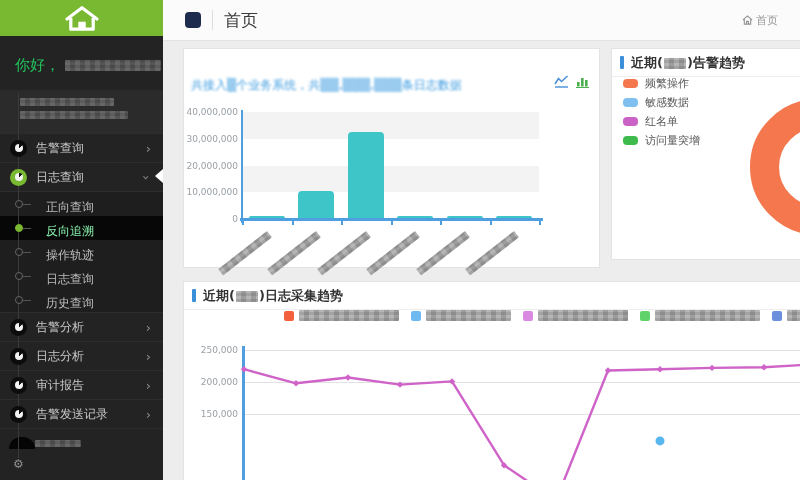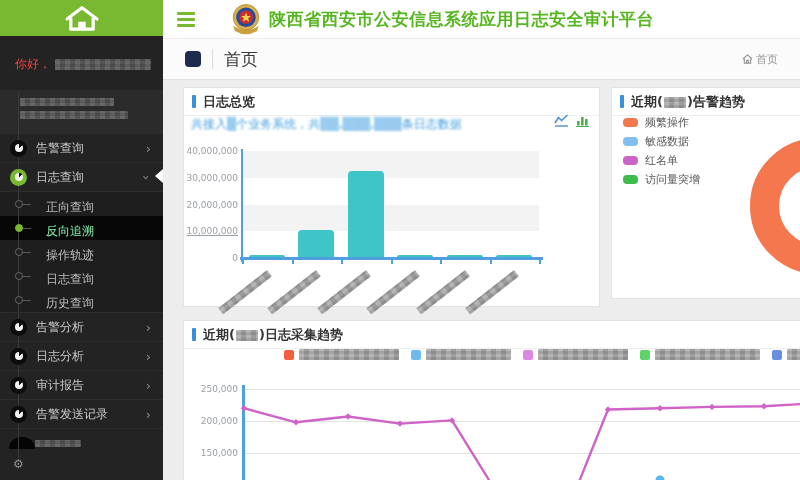--- a/index.html
+++ b/index.html
@@ -2,21 +2,21 @@
 <html><head>
 <meta charset="utf-8">
 <style>
   html,body{margin:0;padding:0;}
   body{font-family:"DejaVu Sans","Liberation Sans",sans-serif;}
   #app{position:relative;width:800px;height:480px;overflow:hidden;background:#ededed;}
 
   
   .sidebar{position:absolute;left:0;top:0;width:163px;height:480px;background:#232323;z-index:5;}
   .logo{height:36px;background:#79b831;display:flex;align-items:center;justify-content:center;cursor:pointer;}
-  .greeting{height:54px;box-sizing:border-box;padding:20px 0 0 15px;color:#ef4444;font-size:12px;white-space:nowrap;}
+  .greeting{height:54px;box-sizing:border-box;padding:20px 0 0 15px;color:#22c55e;font-size:15px;white-space:nowrap;}
   .infobox{height:43px;box-sizing:border-box;background:#2b2b2b;padding:8px 0 0 20px;}
   .mosaic{display:inline-block;vertical-align:middle;border-radius:1px;
     background:repeating-linear-gradient(0deg,rgba(0,0,0,.10) 0 3px,transparent 3px 6px),
                repeating-linear-gradient(90deg,#b6b6b6 0 5px,#9d9d9d 5px 10px);
     filter:blur(.6px);}
   .mosaic.dark{background:repeating-linear-gradient(0deg,rgba(255,255,255,.06) 0 3px,transparent 3px 6px),
                repeating-linear-gradient(90deg,#5d5d5d 0 5px,#4a4a4a 5px 10px);}
   nav{position:relative;}
   .navline{position:absolute;left:18px;top:-40px;height:365px;width:1px;background:#3a3a3a;z-index:1;}
   .mitem{position:relative;height:29px;box-sizing:border-box;border-top:1px solid #2d2d2d;
@@ -202,56 +202,36 @@
       <div class="partial-row" style="border-top:none;">
         <span class="gear">⚙</span>
       </div>
     </nav>
   </aside>
 
   <div class="pointer"></div>
 
   <div class="main">
 
-    <header class="topbar">
-      <div class="hamburger">
-          <span></span>
-          <span></span>
-          <span></span>
-        </div>
-      <svg class="badge" width="34" height="34" viewBox="0 0 40 40">
-        <path d="M5 28 Q20 38 35 28 L33 34 Q20 42 7 34 Z" fill="#caa23f"></path>
-        <circle cx="20" cy="18" r="15" fill="#d8b04c"></circle>
-        <circle cx="20" cy="18" r="15" fill="none" stroke="#b3872f" stroke-width="1"></circle>
-        <circle cx="20" cy="18" r="11.5" fill="#274a9e"></circle>
-        <circle cx="20" cy="18" r="8" fill="#c6302c"></circle>
-        <polygon points="20,12.5 21.7,16.4 25.8,16.6 22.6,19.2 23.7,23.2 20,20.9 16.3,23.2 17.4,19.2 14.2,16.6 18.3,16.4" fill="#f2d152"></polygon>
-      </svg>
-      <div class="apptitle">陕西省西安市公安信息系统应用日志安全审计平台</div>
-    </header>
 
     <div class="crumbbar">
       <span class="pageicon"></span>
       <span class="vdiv"></span>
       <span class="pagetitle">首页</span>
       <span class="crumb-right">
         <svg width="11" height="10" viewBox="0 0 12 11">
           <path d="M1 5.5 L6 1 L11 5.5 M2.5 5 V10 H9.5 V5 M5 10 V7 H7 V10" fill="none" stroke="#939393" stroke-width="1.2"></path>
         </svg>
         <span>首页</span>
       </span>
     </div>
 
     <div class="content">
 
       <section class="panel p1">
-        <div class="phead">
-          <span class="accent"></span>
-          <span class="ptitle">日志总览</span>
-        </div>
         <div class="p1sub">共接入▒个业务系统，共▒▒,▒▒▒,▒▒▒条日志数据</div>
         <div class="p1icons">
           <span>
             <svg width="15" height="13" viewBox="0 0 15 13">
                 <polyline points="1,9 4.5,3.5 7.5,6.5 13.5,1" fill="none" stroke="#4a90d9" stroke-width="1.6"></polyline>
                 <line x1="1" y1="12" x2="14" y2="12" stroke="#4a90d9" stroke-width="1.4"></line>
               </svg>
           </span>
           <span>
             <svg width="13" height="13" viewBox="0 0 13 13">
@@ -261,21 +241,21 @@
                 <line x1="0" y1="12.5" x2="13" y2="12.5" stroke="#4caf50" stroke-width="1"></line>
               </svg>
           </span>
         </div>
         <div style="position:absolute;inset:0;">
             <div class="band" style="left: 58px; top: 63px; width: 297px; height: 26.75px;"></div>
             <div class="band" style="left: 58px; top: 116.5px; width: 297px; height: 26.75px;"></div>
             <div class="ytick" style="top: 58px;">40,000,000</div>
             <div class="ytick" style="top: 84.75px;">30,000,000</div>
             <div class="ytick" style="top: 111.5px; text-align: right;">20,000,000</div>
-            <div class="ytick" style="top: 138.25px; text-decoration: underline;">10,000,000</div>
+            <div class="ytick" style="top: 138.25px;">10,000,000</div>
             <div class="ytick" style="top: 165px;">0</div>
             <div class="axis" style="left: 57px; top: 61px; width: 2px; height: 113px; background: rgb(79, 159, 224);"></div>
             <div class="axis" style="left: 56px; top: 169px; width: 303px; height: 3px; background: rgb(79, 159, 224);"></div>
             <div class="axis" style="left: 58px; top: 172px; width: 2px; height: 4px; background: rgb(79, 159, 224);"></div>
             <div class="axis" style="left: 107.5px; top: 172px; width: 2px; height: 4px; background: rgb(79, 159, 224);"></div>
             <div class="axis" style="left: 157px; top: 172px; width: 2px; height: 4px; background: rgb(79, 159, 224);"></div>
             <div class="axis" style="left: 206.5px; top: 172px; width: 2px; height: 4px; background: rgb(79, 159, 224);"></div>
             <div class="axis" style="left: 256px; top: 172px; width: 2px; height: 4px; background: rgb(79, 159, 224);"></div>
             <div class="axis" style="left: 305.5px; top: 172px; width: 2px; height: 4px; background: rgb(79, 159, 224);"></div>
             <div class="axis" style="left: 355px; top: 172px; width: 2px; height: 4px; background: rgb(79, 159, 224);"></div>

